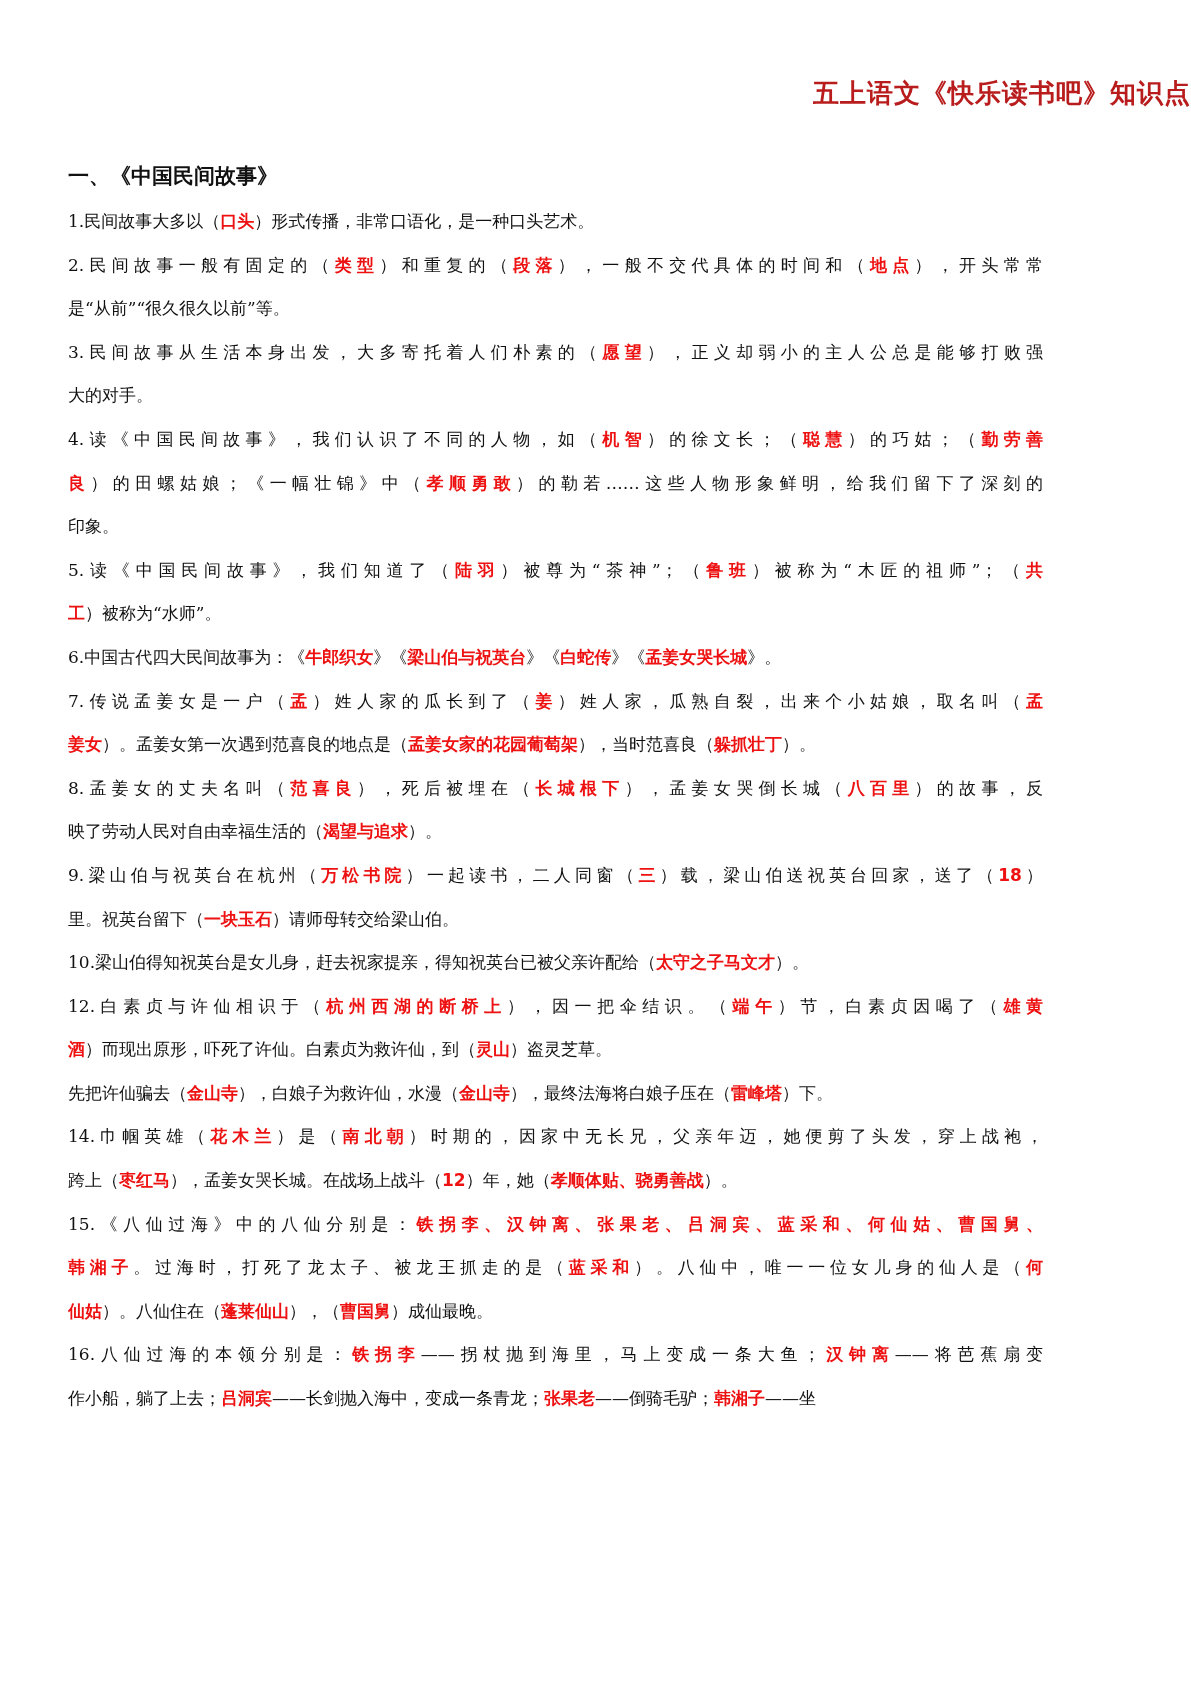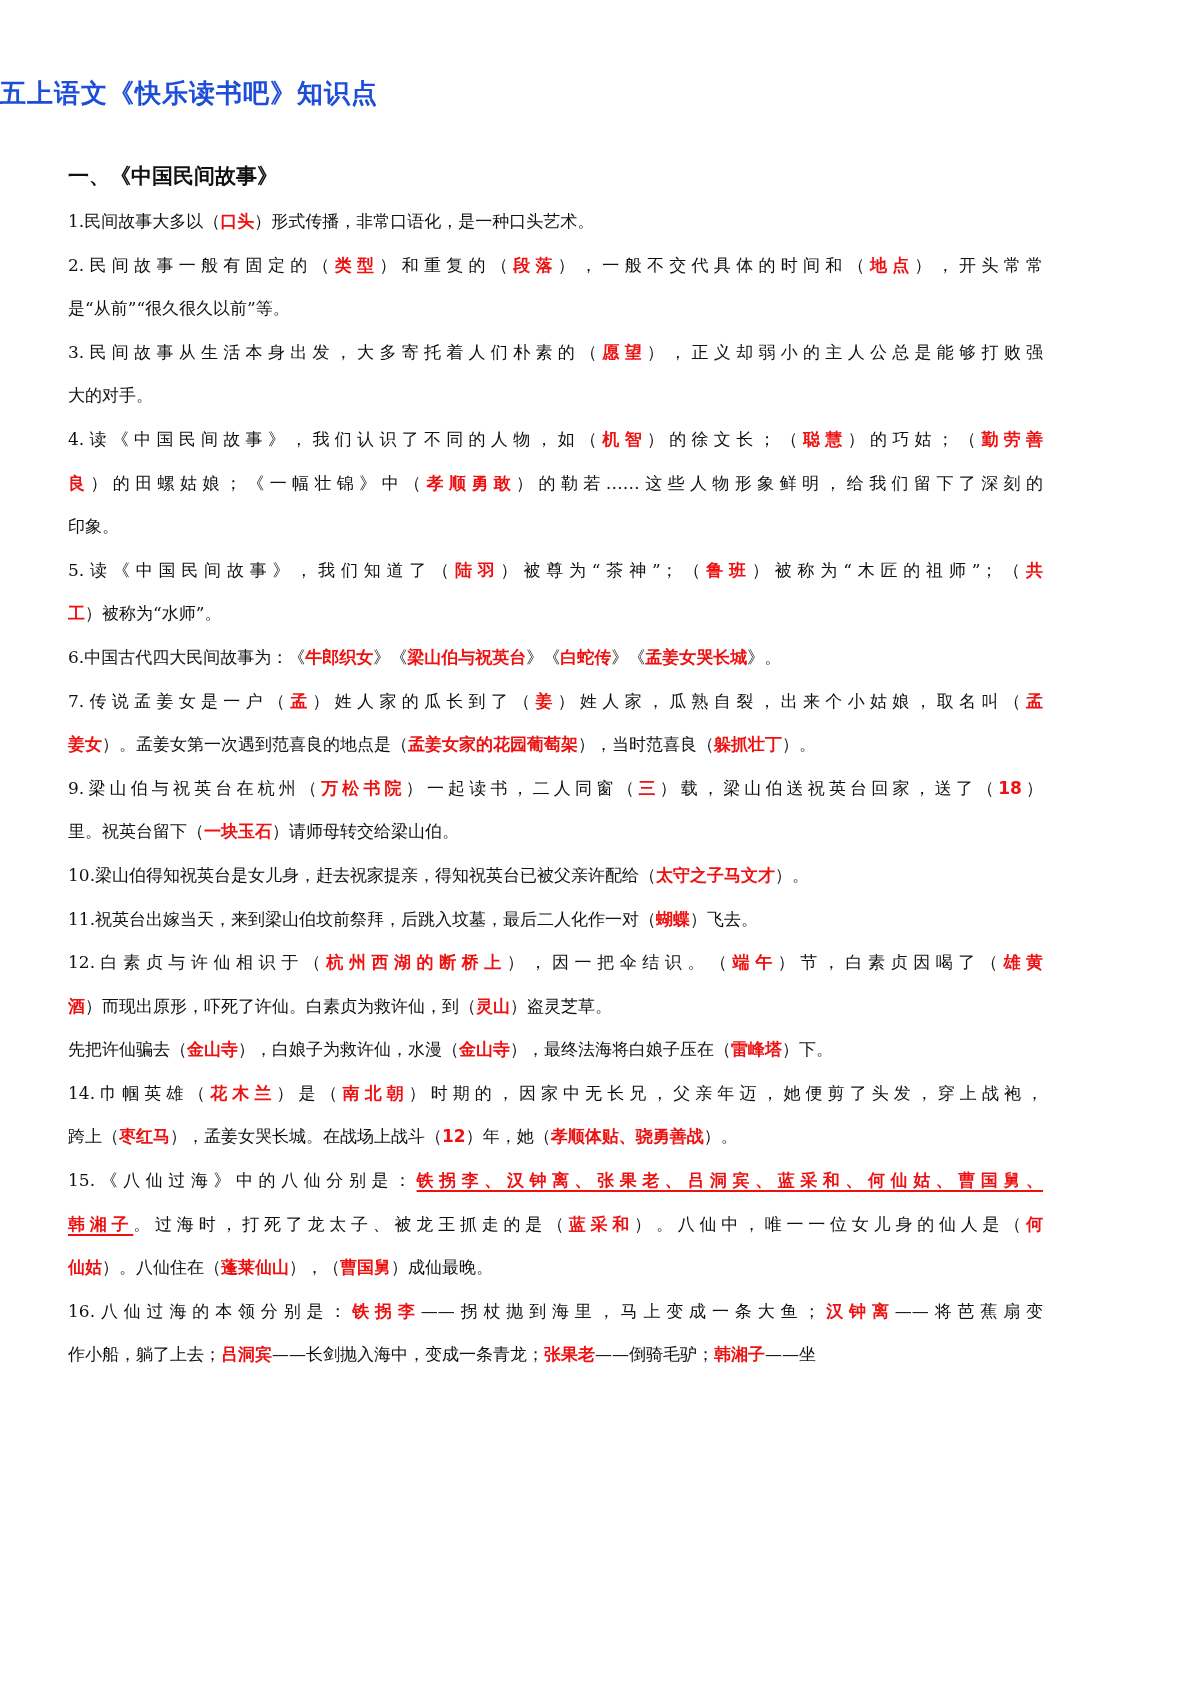--- a/index.html
+++ b/index.html
@@ -1,29 +1,29 @@
 <!DOCTYPE html>
 <html><head>
 <meta charset="utf-8">
 <style>
   html, body { margin: 0; padding: 0; background: #ffffff; }
   body { width: 1191px; height: 1684px; position: relative; overflow: hidden;
          font-family: "DejaVu Serif", "Liberation Serif", serif; color: #111; }
   .page { position: absolute; left: 0; top: 0; width: 1191px; height: 1684px; }
-  .title { position: absolute; top: 76px; left: 0; width: 1191px; text-align: left;
+  .title { position: absolute; top: 76px; left: 0; width: 1191px; text-align: right;
            font-family: "DejaVu Sans", "Liberation Sans", sans-serif; font-weight: bold;
-           font-size: 26px; color: #1d4ed8; letter-spacing: 1px; }
+           font-size: 26px; color: #b91c1c; letter-spacing: 1px; }
   .section-heading { position: absolute; left: 68px; top: 162px; font-family: Liberation Serif, serif;
            font-weight: bold; font-size: 21px; color: #111; }
   .body { position: absolute; left: 68px; top: 200px; width: 975px; }
   .line { height: 43.6px; line-height: 43.6px; font-size: 17px; white-space: nowrap;
           text-align: justify; text-align-last: justify; overflow: hidden; }
   .line.last { text-align-last: left; }
   .hl { color: #ee1111; font-family: "DejaVu Sans", "Liberation Sans", sans-serif; font-weight: bold; }
-  .hl.u { text-decoration: underline; text-decoration-thickness: 1.5px; text-underline-offset: 4px; }
+  .hl.u { text-decoration-thickness: 1.5px; text-underline-offset: 4px; }
 </style>
 </head>
 <body>
 
 <div class="page">
   <div class="title">五上语文《快乐读书吧》知识点</div>
   <div class="section-heading">一、《中国民间故事》</div>
   <div class="body" id="body">
       <div>
         <div class="line last"><span>1.民间故事大多以（</span><span class="hl">口头</span><span>）形式传播，非常口语化，是一种口头艺术。</span></div>
@@ -46,28 +46,29 @@
         <div class="line last"><span class="hl">工</span><span>）被称为“水师”。</span></div>
       </div>
       <div>
         <div class="line last"><span>6.中国古代四大民间故事为：《</span><span class="hl">牛郎织女</span><span>》《</span><span class="hl">梁山伯与祝英台</span><span>》《</span><span class="hl">白蛇传</span><span>》《</span><span class="hl">孟姜女哭长城</span><span>》。</span></div>
       </div>
       <div>
         <div class="line"><span>7.传说孟姜女是一户（</span><span class="hl">孟</span><span>）姓人家的瓜长到了（</span><span class="hl">姜</span><span>）姓人家，瓜熟自裂，出来个小姑娘，取名叫（</span><span class="hl">孟</span></div>
         <div class="line last"><span class="hl">姜女</span><span>）。孟姜女第一次遇到范喜良的地点是（</span><span class="hl">孟姜女家的花园葡萄架</span><span>），当时范喜良（</span><span class="hl">躲抓壮丁</span><span>）。</span></div>
       </div>
       <div>
+        <div class="line"><span>8.孟姜女的丈夫名叫（</span><span class="hl">范喜良</span><span>），死后被埋在（</span><span class="hl">长城根下</span><span>），孟姜女哭倒长城（</span><span class="hl">八百里</span><span>）的故事，反</span></div>
+        <div class="line last"><span>映了劳动人民对自由幸福生活的（</span><span class="hl">渴望与追求</span><span>）。</span></div>
+      </div>
+      <div>
         <div class="line"><span>9.梁山伯与祝英台在杭州（</span><span class="hl">万松书院</span><span>）一起读书，二人同窗（</span><span class="hl">三</span><span>）载，梁山伯送祝英台回家，送了（</span><span class="hl">18</span><span>）</span></div>
         <div class="line last"><span>里。祝英台留下（</span><span class="hl">一块玉石</span><span>）请师母转交给梁山伯。</span></div>
       </div>
       <div>
         <div class="line last"><span>10.梁山伯得知祝英台是女儿身，赶去祝家提亲，得知祝英台已被父亲许配给（</span><span class="hl">太守之子马文才</span><span>）。</span></div>
-      </div>
-      <div>
-        <div class="line last"><span>11.祝英台出嫁当天，来到梁山伯坟前祭拜，后跳入坟墓，最后二人化作一对（</span><span class="hl">蝴蝶</span><span>）飞去。</span></div>
       </div>
       <div>
         <div class="line"><span>12.白素贞与许仙相识于（</span><span class="hl">杭州西湖的断桥上</span><span>），因一把伞结识。（</span><span class="hl">端午</span><span>）节，白素贞因喝了（</span><span class="hl">雄黄</span></div>
         <div class="line last"><span class="hl">酒</span><span>）而现出原形，吓死了许仙。白素贞为救许仙，到（</span><span class="hl">灵山</span><span>）盗灵芝草。</span></div>
       </div>
       <div>
         <div class="line last"><span>先把许仙骗去（</span><span class="hl">金山寺</span><span>），白娘子为救许仙，水漫（</span><span class="hl">金山寺</span><span>），最终法海将白娘子压在（</span><span class="hl">雷峰塔</span><span>）下。</span></div>
       </div>
       <div>
         <div class="line"><span>14.巾帼英雄（</span><span class="hl">花木兰</span><span>）是（</span><span class="hl">南北朝</span><span>）时期的，因家中无长兄，父亲年迈，她便剪了头发，穿上战袍，</span></div>

